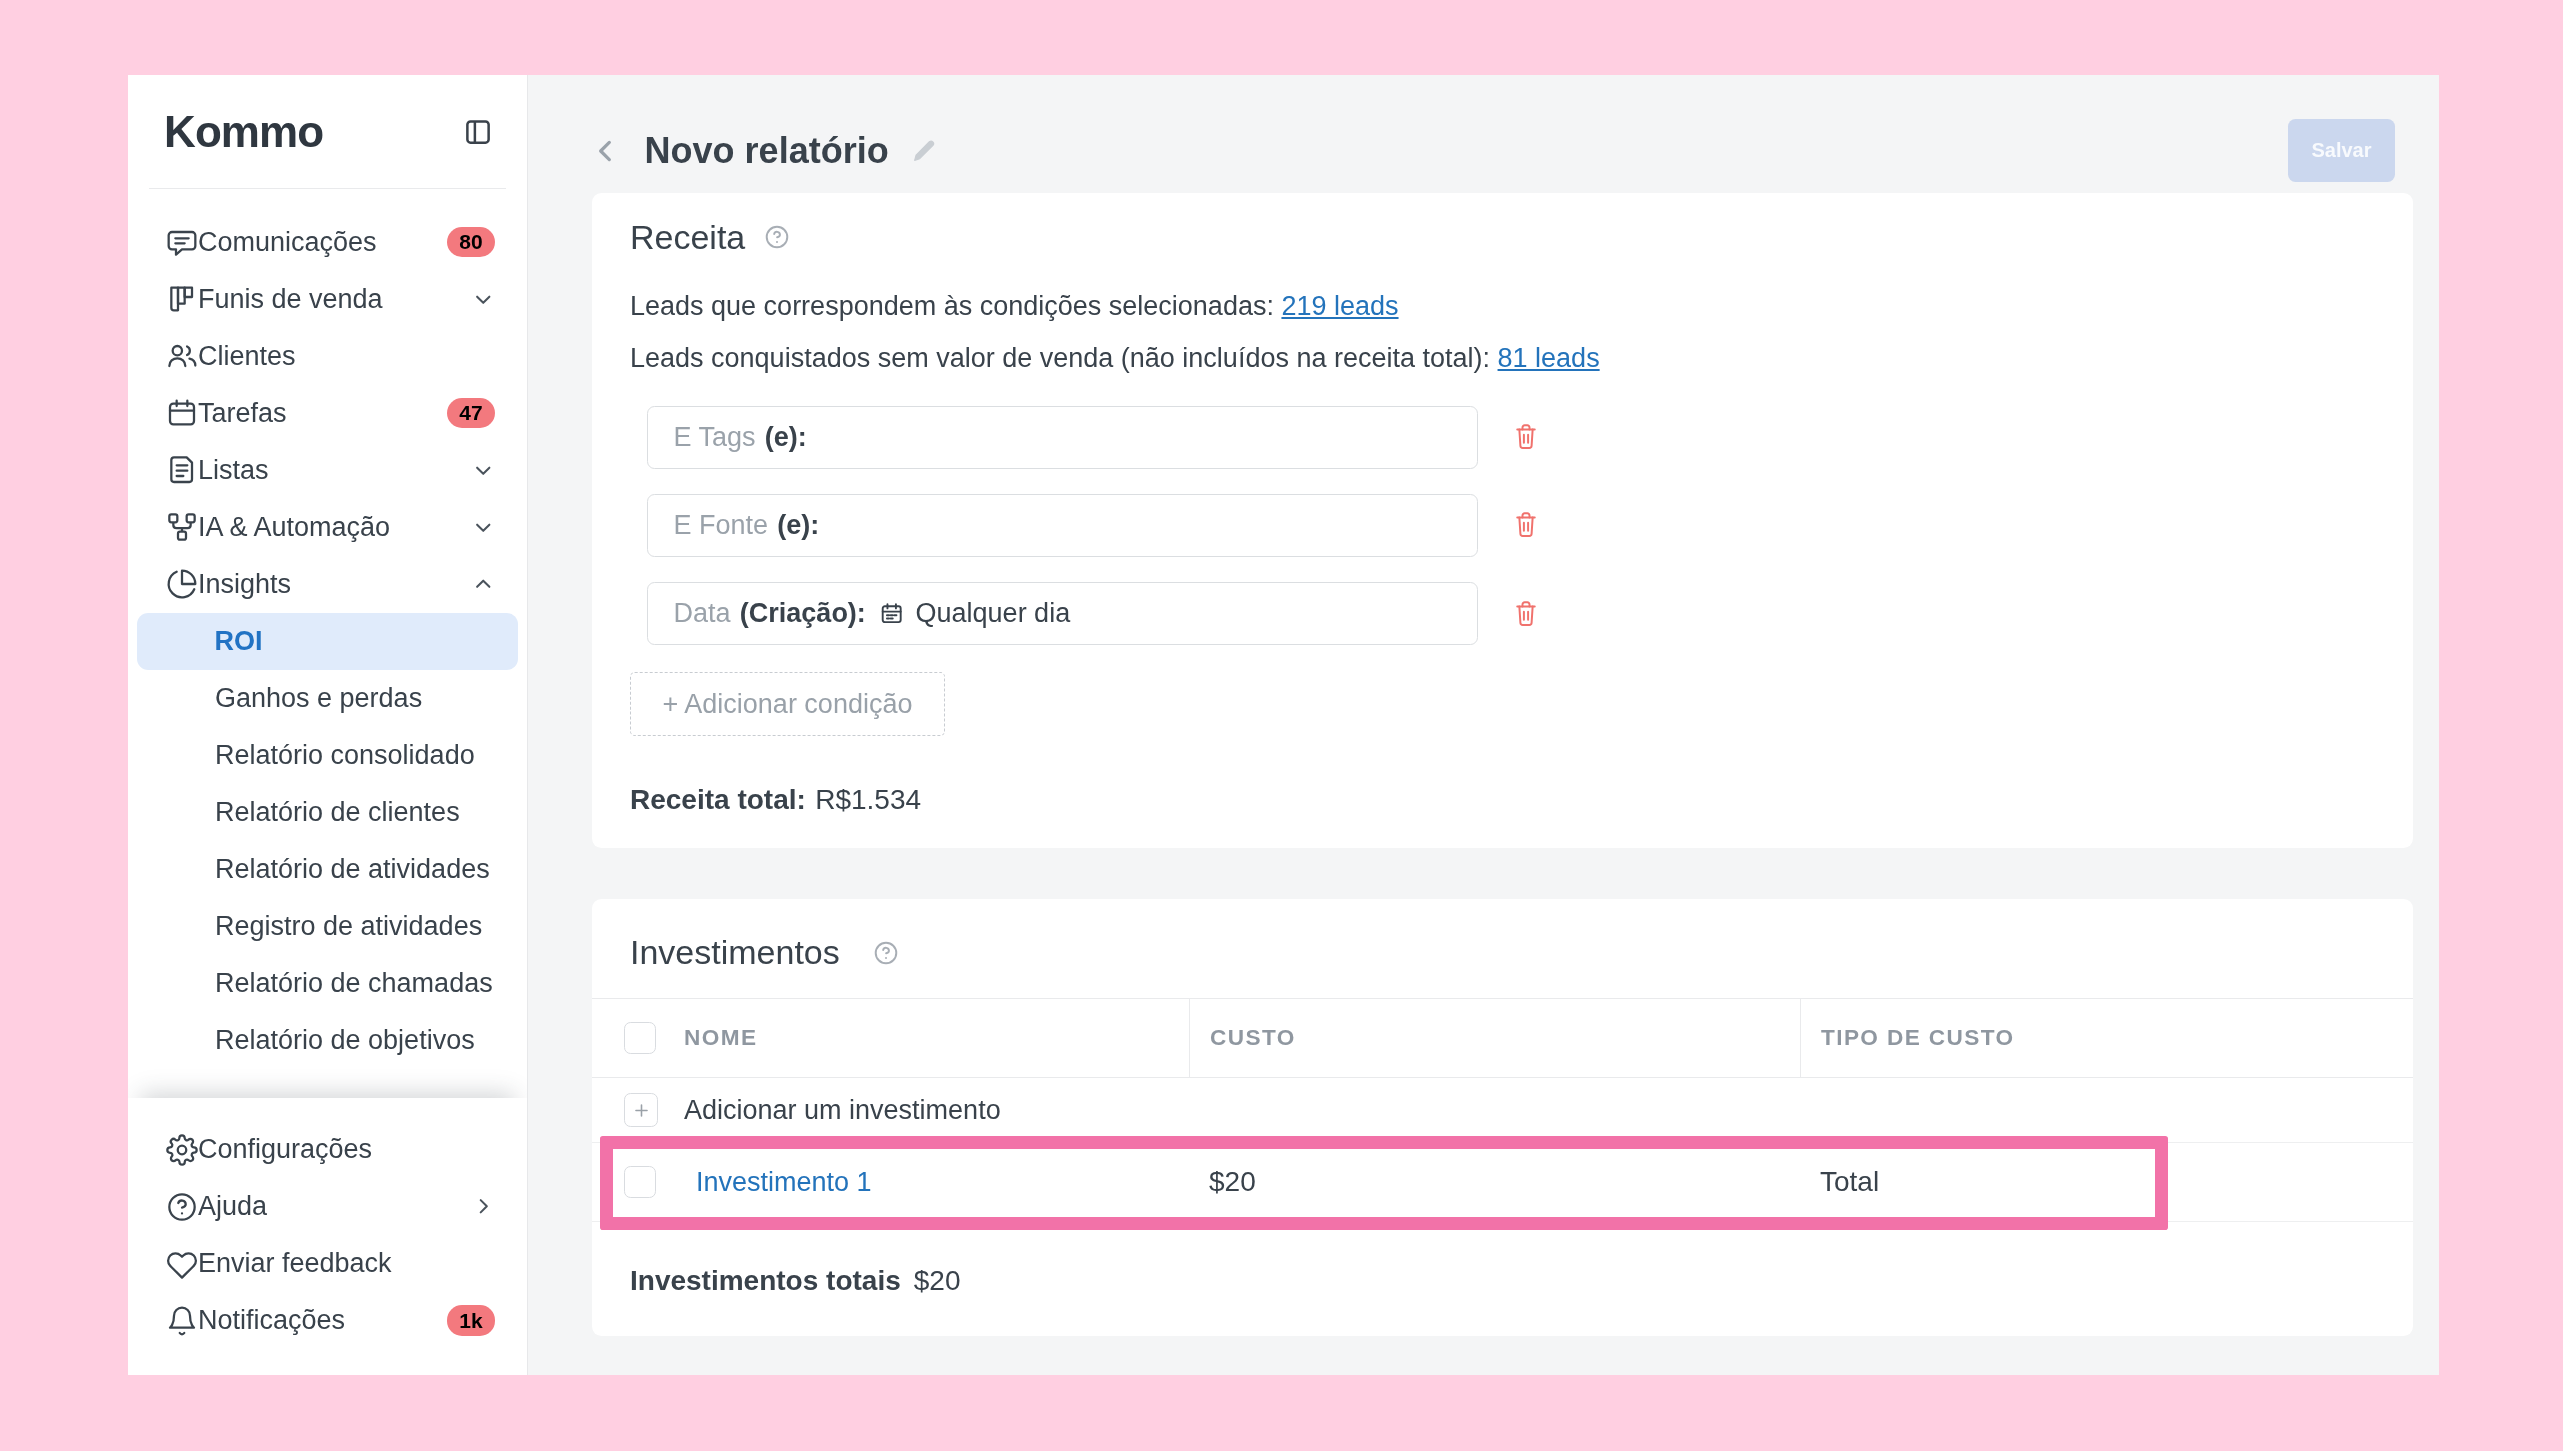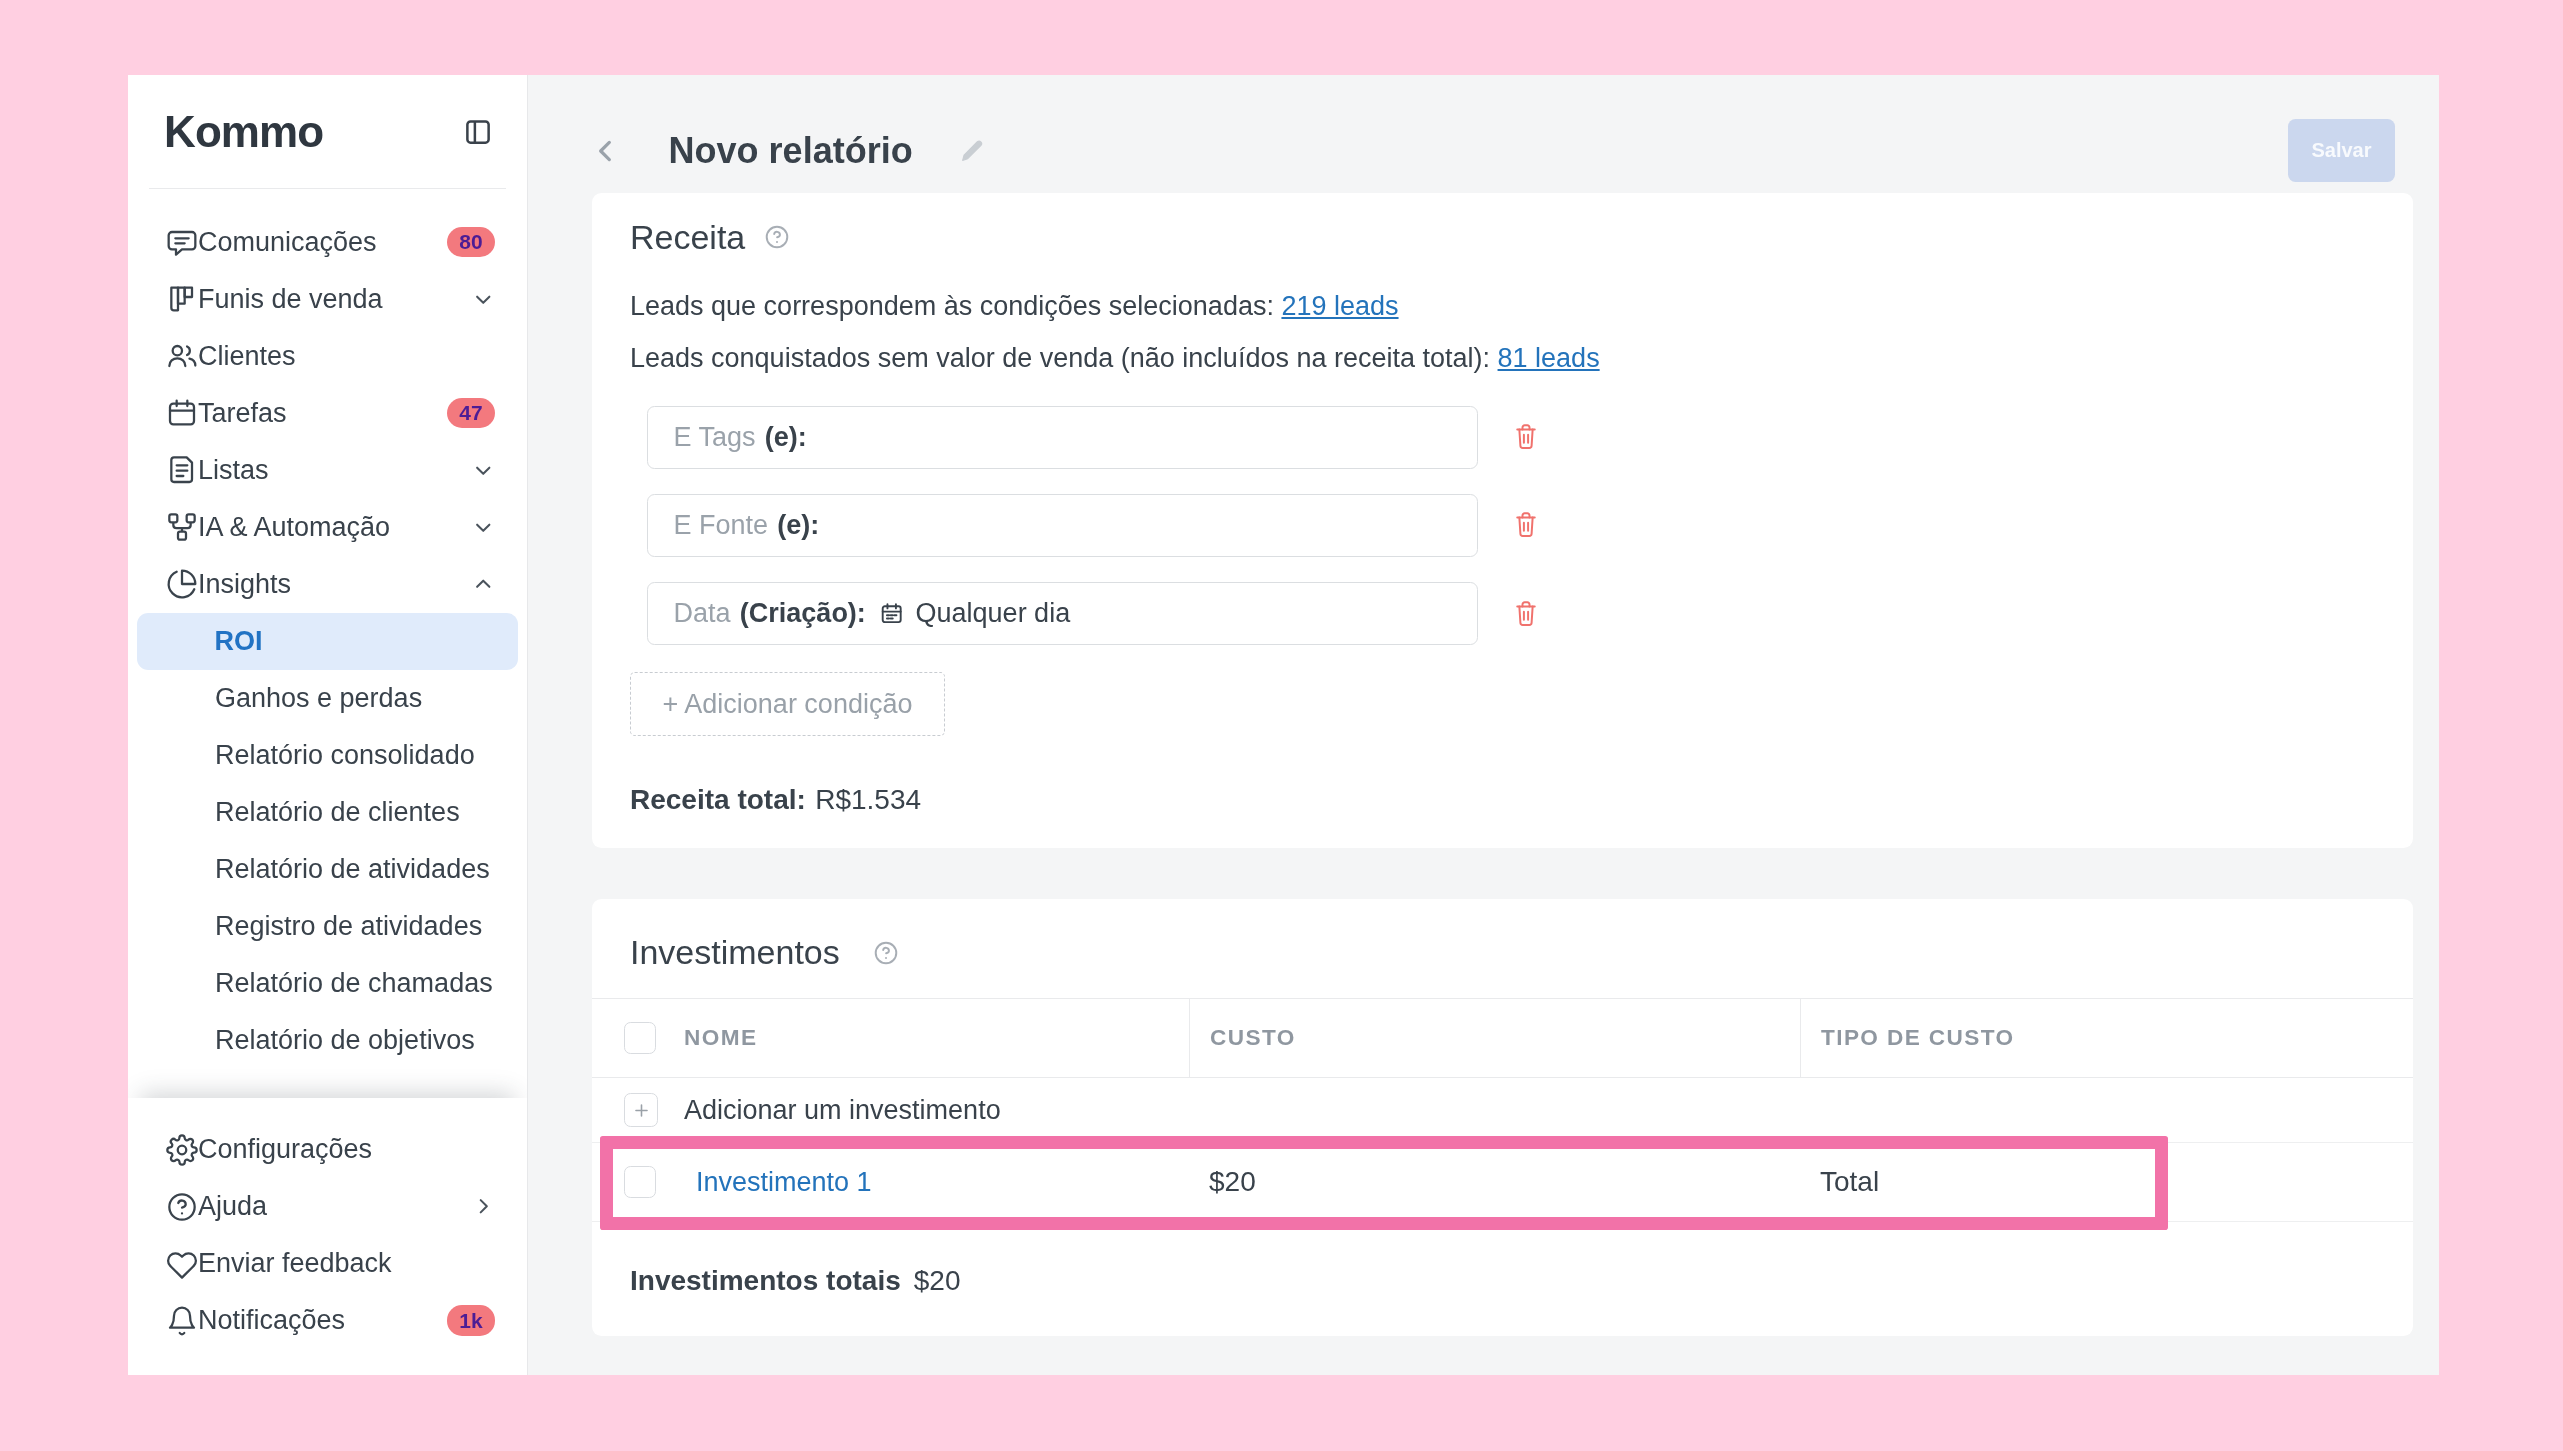--- a/index.html
+++ b/index.html
@@ -27,21 +27,21 @@
   .logo { font-size:44px; font-weight:800; letter-spacing:-0.9px; color:#2F3740; }
   .logo-divider { border-bottom:0.9px solid #E9EAEC; margin:0 21px; }
   .nav { padding-top:24.5px; }
   .nav-item {
     height:57px; display:flex; align-items:center;
     padding-left:38px; padding-right:32px; cursor:pointer;
   }
   .nav-item .icon { width:32px; height:32px; flex-shrink:0; display:flex; }
   .nav-item .label { margin-left:0; font-size:27px; color:#39424B; white-space:nowrap; }
   .badge {
-    margin-left:auto; background:#F3797E; color:#4c1d95; font-size:21px; font-weight:700;
+    margin-left:auto; background:#F3797E; color:#000000; font-size:21px; font-weight:700;
     border-radius:15px; padding:3.8px 12.3px; line-height:1.1;
   }
   .chev { margin-left:auto; display:flex; }
   .submenu { }
   .sub-item {
     height:57px; display:flex; align-items:center; padding-left:87px;
     font-size:27px; color:#39424B; cursor:pointer;
   }
   .sub-item.active {
     background:#E0EBFB; border-radius:11.3px; margin:0 9.4px; padding-left:77px;
@@ -49,21 +49,21 @@
   }
   .sidebar-footer {
     position:absolute; left:0; right:0; bottom:0; background:#FFFFFF;
     padding:22.6px 0 26px 0;
     box-shadow:0 -17px 22.6px -13px rgba(50,60,70,0.22);
   }
   
   .main { flex:1; position:relative; }
   .topbar {
     position:absolute; top:0; left:0; right:0; height:123px;
-    display:flex; align-items:center; padding:28px 44px 0 62px;gap:24px;
+    display:flex; align-items:center; padding:28px 44px 0 62px;
   }
   .back-btn { display:flex; cursor:pointer; }
   .page-title { font-size:36px; color:#39424B; margin-left:22.6px; }
   .pencil { margin-left:21px; display:flex; cursor:pointer; }
   .save-btn {
     margin-left:auto; width:107px; height:63px; border:none; border-radius:7.5px;
     background:#CBD7EE; color:#F8FAFD; font-size:20px; font-weight:700;
     font-family:"Liberation Sans", sans-serif; cursor:pointer;
   }
   .card {

